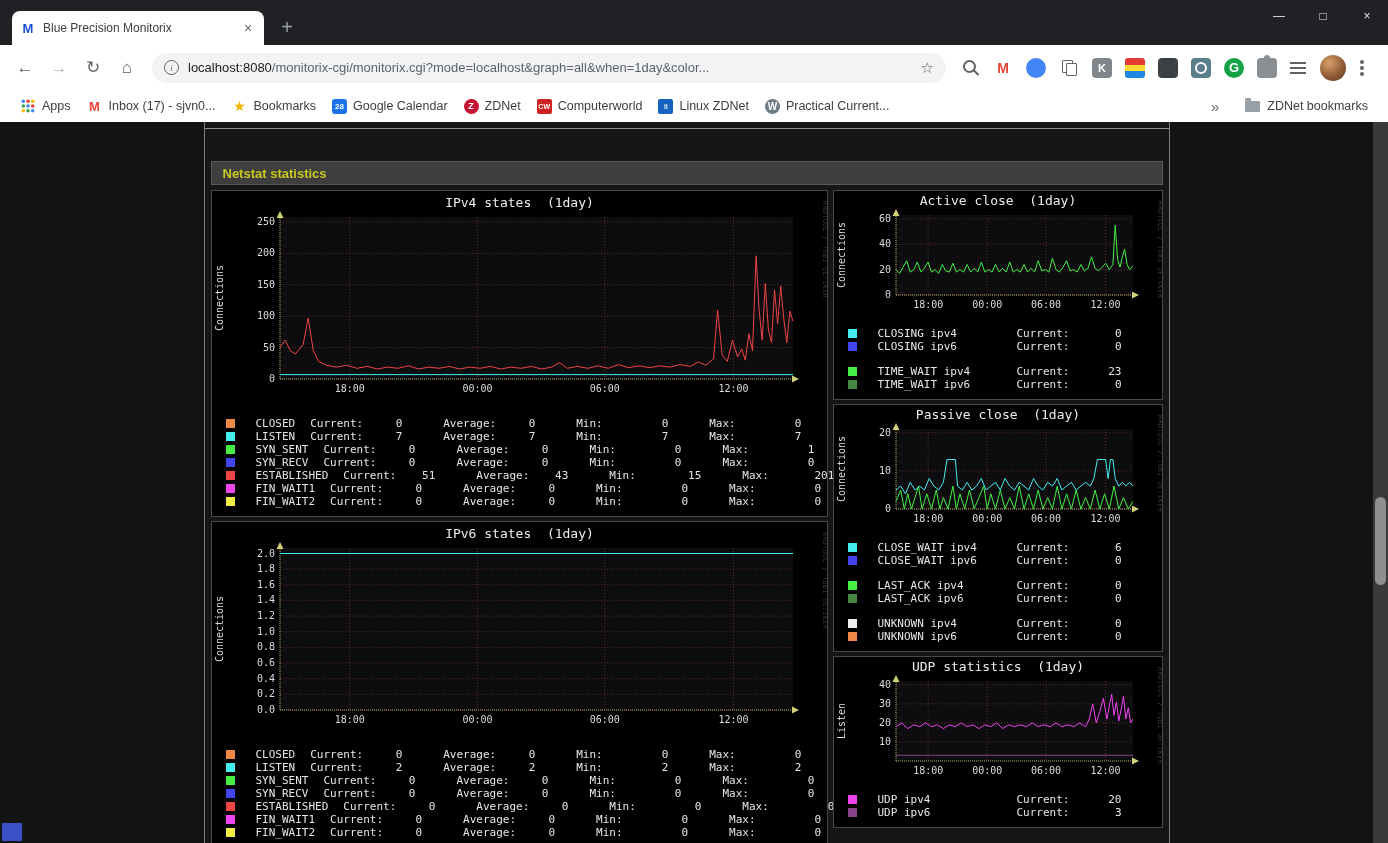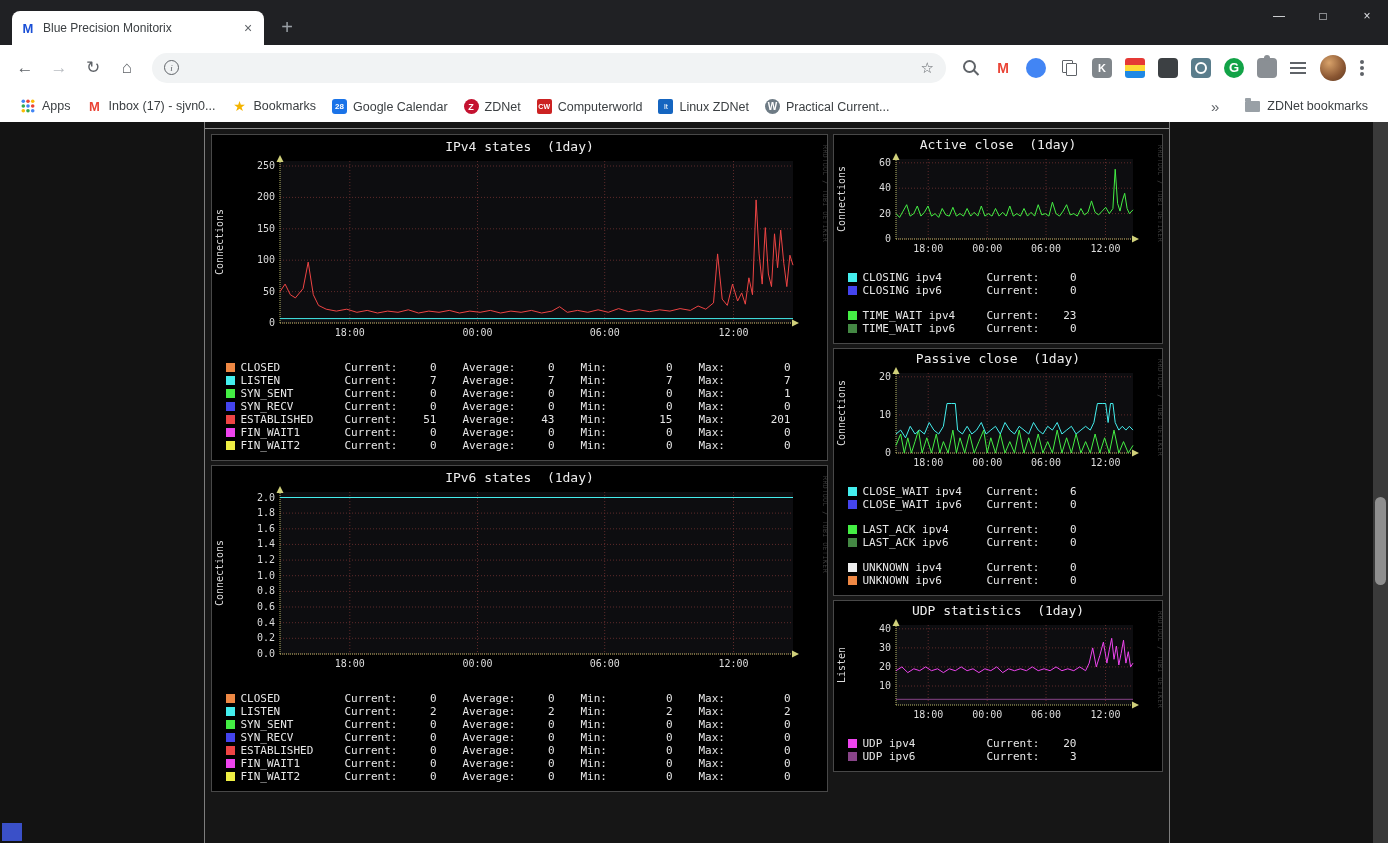--- a/index.html
+++ b/index.html
@@ -90,21 +90,21 @@
   .col-left { width:617px; display:flex; flex-direction:column; gap:4px; }
   .col-right { width:330px; display:flex; flex-direction:column; gap:4px; }
   .panel { background:#000; border:1px solid #484848; }
   .panel svg { display:block; }
   .tk { fill:#dcdcdc; font:10px "DejaVu Sans Mono", monospace; }
   .gt { fill:#ededed; font:13px "DejaVu Sans Mono", monospace; }
   .gy { fill:#dcdcdc; font:10px "DejaVu Sans Mono", monospace; }
   .wm { fill:#3e3e3e; font:6.5px "DejaVu Sans Mono", monospace; letter-spacing:0.5px; }
   .legend { padding:2px 0 8px 0; }
   .lrow { display:flex; align-items:center; height:13px; padding-left:14px;
-    font:11px "DejaVu Sans Mono", monospace; color:#e6e6e6; white-space:nowrap; }
+    font:11px "DejaVu Sans Mono", monospace; color:#e6e6e6; white-space:nowrap;gap:15px; }
   .sw { width:9px; height:9px; margin-right:6px; flex:0 0 auto; }
   .lname { width:104px; }
   .lg { display:flex; }
   .ll { width:58px; }
   .lv { width:34px; text-align:right; margin-right:26px; }
   .rname { width:124px; }
   .rl { width:64px; }
   .rv { width:26px; text-align:right; }
   .lgap { height:12px; }
 
@@ -131,41 +131,42 @@
     </div>
   </div>
 
   <div class="toolbar">
     <div class="nav-btn">←</div>
     <div class="nav-btn disabled">→</div>
     <div class="nav-btn">↻</div>
     <div class="nav-btn">⌂</div>
     <div class="omnibox">
       <span class="info-icon">i</span>
+      <span class="url"><span class="url-host">localhost:8080</span><span class="url-rest">/monitorix-cgi/monitorix.cgi?mode=localhost&amp;graph=all&amp;when=1day&amp;color...</span></span>
       <span class="omni-star">☆</span>
     </div>
     <div class="ext-area">
         <span class="ext-icon shape-mag"></span>
         <span class="ext-icon shape-letter" style="color: rgb(234, 67, 53);">M</span>
         <span class="ext-icon shape-circle" style="background: rgb(66, 133, 244);"></span>
         <span class="ext-icon shape-copy"></span>
         <span class="ext-icon shape-square" style="background: rgb(128, 134, 139); color: rgb(255, 255, 255);">K</span>
         <span class="ext-icon shape-stack"></span>
         <span class="ext-icon shape-square" style="background: rgb(60, 64, 67); color: rgb(221, 221, 221);"></span>
         <span class="ext-icon shape-camera" style="background: rgb(90, 125, 140);"></span>
         <span class="ext-icon shape-circle" style="background: rgb(18, 163, 71); color: rgb(255, 255, 255);">G</span>
         <span class="ext-icon shape-puzzle"></span>
         <span class="ext-icon shape-lines"></span>
       </div>
     <div class="avatar"></div>
     <div class="kebab"></div>
   </div>
 
   <div class="bookmarks">
-    <span style="display:flex;align-items:flex-end">
+    <span style="display:flex;align-items:center">
         <div class="bm-item">
           <span class="bm-ic ic-apps-grid">
             <svg width="14" height="14" viewBox="0 0 14 14">
               <circle cx="2.3" cy="2.3" r="1.8" fill="#4285f4"></circle>
               <circle cx="7" cy="2.3" r="1.8" fill="#ea4335"></circle>
               <circle cx="11.7" cy="2.3" r="1.8" fill="#fbbc04"></circle>
               <circle cx="2.3" cy="7" r="1.8" fill="#34a853"></circle>
               <circle cx="7" cy="7" r="1.8" fill="#4285f4"></circle>
               <circle cx="11.7" cy="7" r="1.8" fill="#ea4335"></circle>
               <circle cx="2.3" cy="11.7" r="1.8" fill="#fbbc04"></circle>
@@ -207,20 +208,23 @@
     <span class="bm-overflow">»</span>
     <div class="other-bm">
       <span class="folder"></span>
       <span>ZDNet bookmarks</span>
     </div>
   </div>
 
   <div class="page">
     <div class="content">
       <div class="prev-divider"></div>
+      <div class="section-header">
+        <span class="section-title">Netstat statistics</span>
+      </div>
       <div class="graphs">
         <div class="col-left">
           <div class="panel">
               <svg width="615" height="224" xmlns="http://www.w3.org/2000/svg">
                 <rect x="0" y="0" width="615" height="224" fill="#000"></rect>
                 <rect x="68" y="26" width="513" height="162" fill="#0d0d10"></rect>
                 <line x1="68" y1="188.0" x2="581" y2="188.0" stroke="#5e2a2a" stroke-width="1" stroke-dasharray="1,2"></line>
                 <text class="tk" x="63" y="191" text-anchor="end">0</text>
                 <line x1="68" y1="156.6" x2="581" y2="156.6" stroke="#5e2a2a" stroke-width="1" stroke-dasharray="1,2"></line>
                 <text class="tk" x="63" y="159.6" text-anchor="end">50</text>

